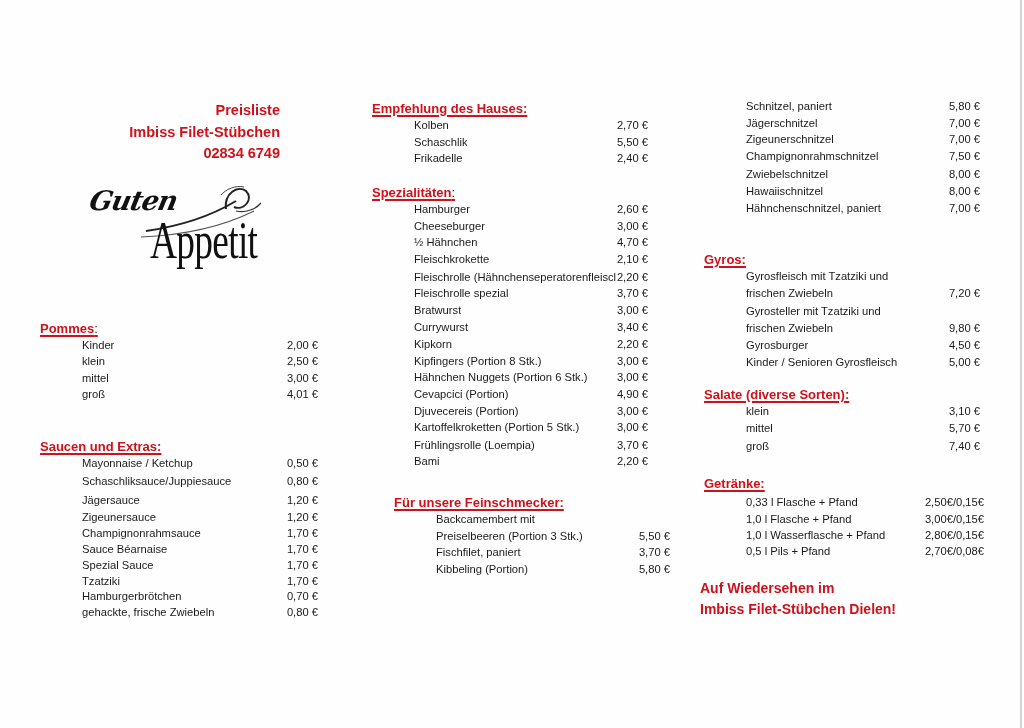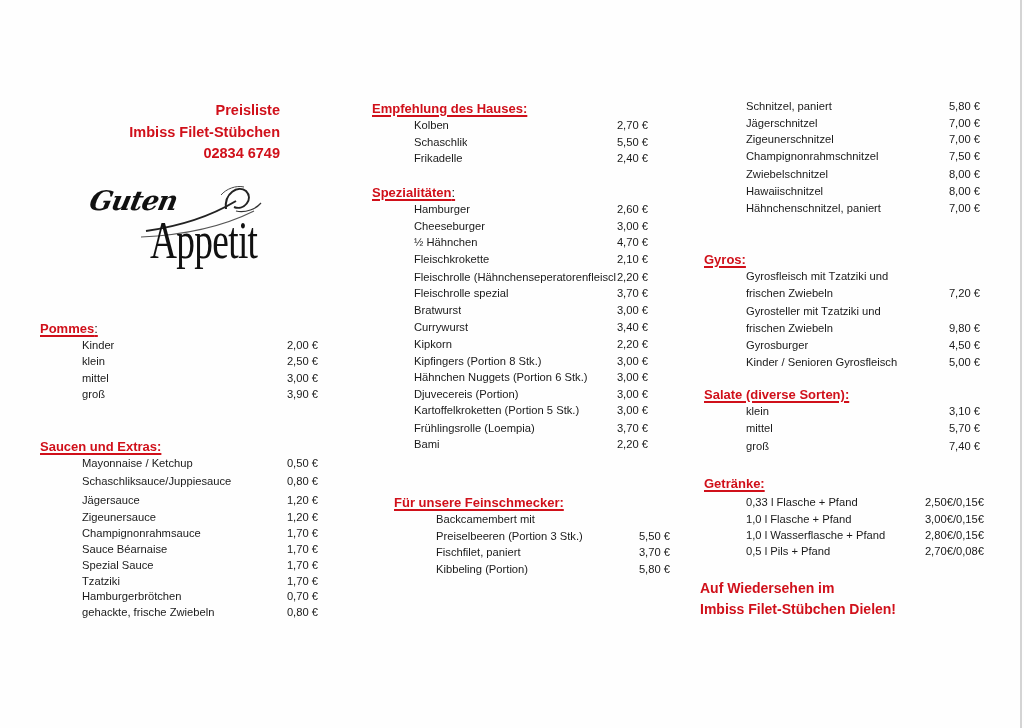--- a/index.html
+++ b/index.html
@@ -56,21 +56,21 @@
   <div class="row" style="height:16.3px">
       <span class="name">klein</span>
       <span class="price">2,50 €</span>
     </div>
   <div class="row" style="height:16.3px">
       <span class="name">mittel</span>
       <span class="price">3,00 €</span>
     </div>
   <div class="row" style="height:16.3px">
       <span class="name">groß</span>
-      <span class="price">3,90 €</span>
+      <span class="price">4,01 €</span>
     </div>
 </div>
 
 <div class="section" style="left:40px; top:438px; width:278px;">
   <div class="section-title">Saucen und Extras:</div>
   <div class="row" style="height:18px">
       <span class="name">Mayonnaise / Ketchup</span>
       <span class="price">0,50 €</span>
     </div>
   <div class="row" style="height:19px">
@@ -166,20 +166,24 @@
       <span class="price">2,20 €</span>
     </div>
   <div class="row">
       <span class="name">Kipfingers (Portion 8 Stk.)</span>
       <span class="price">3,00 €</span>
     </div>
   <div class="row">
       <span class="name">Hähnchen Nuggets (Portion 6 Stk.)</span>
       <span class="price">3,00 €</span>
     </div>
+  <div class="row" style="height:17px">
+      <span class="name">Cevapcici (Portion)</span>
+      <span class="price">4,90 €</span>
+    </div>
   <div class="row">
       <span class="name">Djuvecereis (Portion)</span>
       <span class="price">3,00 €</span>
     </div>
   <div class="row" style="height:17.5px">
       <span class="name">Kartoffelkroketten (Portion 5 Stk.)</span>
       <span class="price">3,00 €</span>
     </div>
   <div class="row">
       <span class="name">Frühlingsrolle (Loempia)</span>

